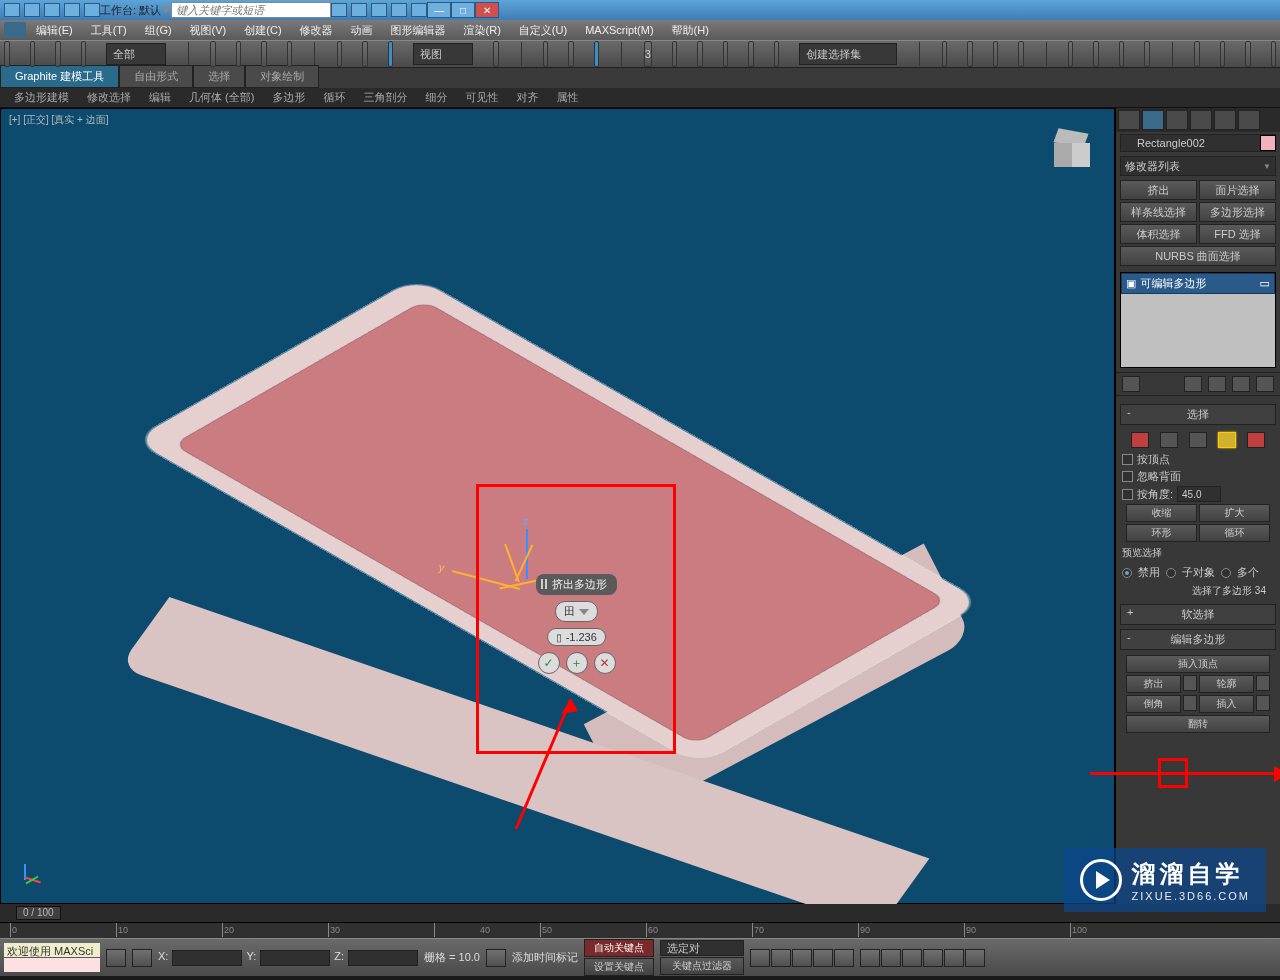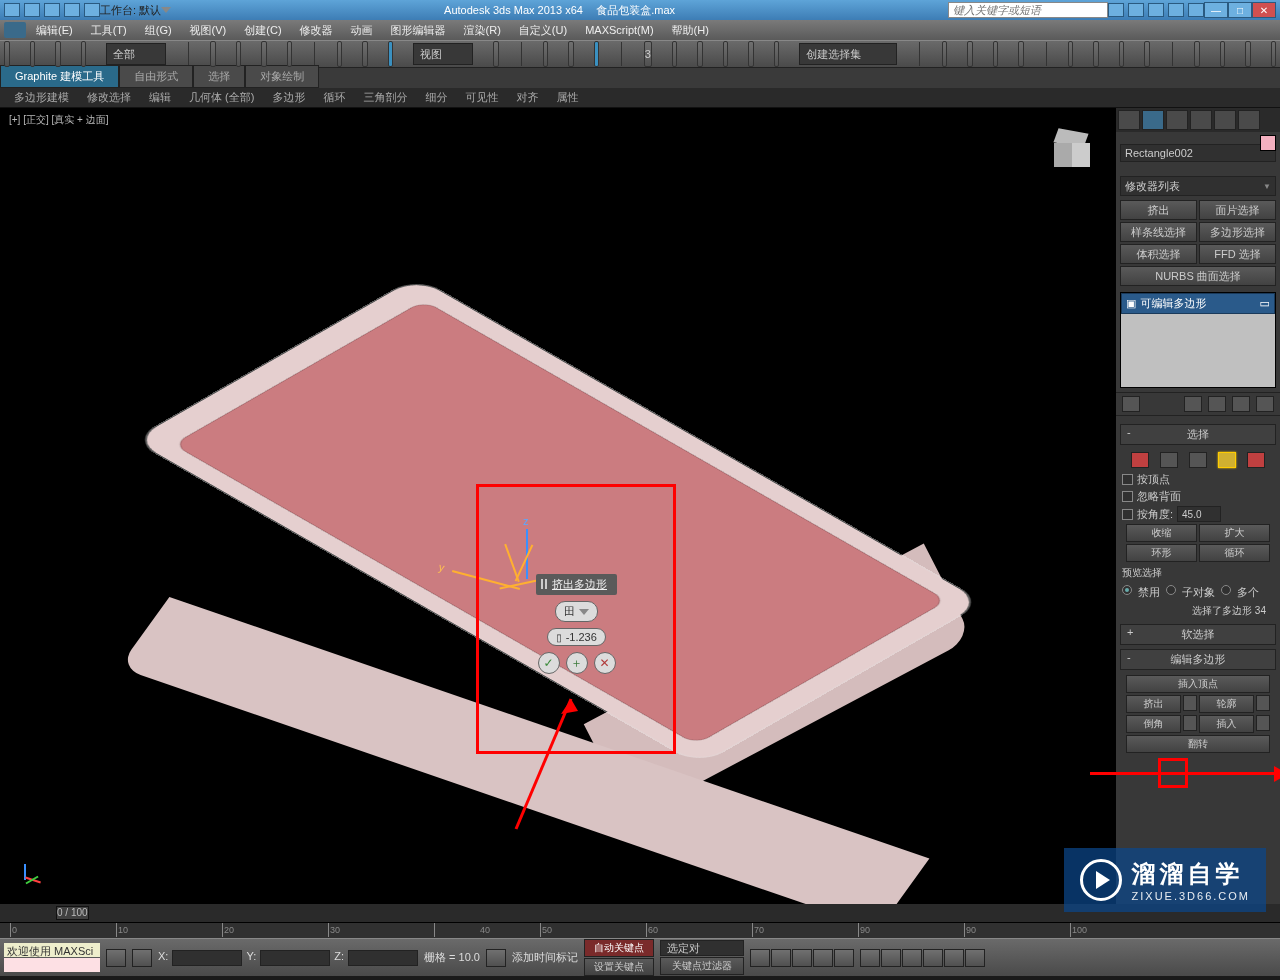--- a/index.html
+++ b/index.html
@@ -30,21 +30,21 @@
 
 
 .ribbon-tabs { height: 20px; background: #3a3a3a; display: flex; align-items: flex-end; }
 .ribbon-tab { padding: 3px 14px; background: #4a4a4a; color: #aaa; border: 1px solid #222; font-size: 11px; }
 .ribbon-tab.active { background: #2a6a8a; color: #fff; }
 .ribbon-subtabs { height: 20px; background: #2a2a2a; display: flex; align-items: center; gap: 2px; padding: 0 6px; border-bottom: 1px solid #111; }
 .ribbon-subtab { color: #aaa; padding: 2px 8px; font-size: 11px; }
 
 
 .main { display: flex; height: 796px; }
-.viewport-wrap { flex: 1; background: #000000; position: relative; border: 1px solid #000; }
+.viewport-wrap { flex: 1; background: #0c4a6e; position: relative; border: 1px solid #000; }
 .viewport-label { position: absolute; top: 4px; left: 8px; color: #bbb; font-size: 10px; z-index: 5; }
 .viewcube { position: absolute; top: 14px; right: 14px; width: 56px; height: 56px; z-index: 5; }
 .viewcube .cube-top { position: absolute; left: 12px; top: 8px; width: 30px; height: 14px; background: #bbb; transform: skew(-20deg, 10deg); }
 .viewcube .cube-l { position: absolute; left: 10px; top: 20px; width: 18px; height: 24px; background: #aaa; }
 .viewcube .cube-r { position: absolute; left: 28px; top: 20px; width: 18px; height: 24px; background: #ccc; }
 
 
 .scene { position: absolute; inset: 0; display: flex; align-items: center; justify-content: center; }
 .box3d { position: relative; width: 920px; height: 560px; margin-top: 70px; }
 .face-top-outer { position: absolute; left: 60px; top: 60px; width: 800px; height: 400px; background: #e5cfcf; transform: rotateX(55deg) rotateZ(45deg); border-radius: 32px; box-shadow: 0 0 0 2px rgba(255,255,255,0.35); }
@@ -56,21 +56,21 @@
 .gizmo { position: absolute; left: 450px; top: 420px; z-index: 10; }
 .axis-z { position: absolute; left: 75px; top: 0; width: 2px; height: 50px; background: #3a90ff; }
 .axis-z::after { content: 'z'; position: absolute; top: -14px; left: -3px; color: #5aa8ff; font-size: 11px; }
 .axis-y { position: absolute; left: 0; top: 50px; width: 70px; height: 2px; background: #ffb030; transform: rotate(15deg); }
 .axis-y::after { content: 'y'; position: absolute; left: -14px; top: -6px; color: #ffc050; font-size: 11px; }
 .tripod-a { position: absolute; left: 60px; top: 14px; width: 2px; height: 40px; background: #ffb030; transform: rotate(-20deg); }
 .tripod-b { position: absolute; left: 72px; top: 14px; width: 2px; height: 40px; background: #ffb030; transform: rotate(25deg); }
 .tripod-base { position: absolute; left: 48px; top: 52px; width: 62px; height: 2px; background: #ffb030; transform: rotate(-12deg); }
 
 .caddy { position: absolute; left: 535px; top: 465px; z-index: 12; }
-.caddy-title { background: #5a5a5a; color: #eee; padding: 3px 10px 3px 16px; border-radius: 2px; font-size: 11px; position: relative; display: inline-block; text-decoration: underline; }
+.caddy-title { background: #5a5a5a; color: #eee; padding: 3px 10px 3px 16px; border-radius: 8px; font-size: 11px; position: relative; display: inline-block; }
 .caddy-title::before { content: ''; position: absolute; left: 5px; top: 5px; width: 2px; height: 10px; border-left: 2px solid #ccc; border-right: 2px solid #ccc; }
 .caddy-row { display: flex; gap: 6px; margin-top: 6px; justify-content: center; }
 .caddy-pill { background: #dcdcdc; border: 1px solid #666; border-radius: 10px; padding: 2px 8px; color: #333; display: flex; align-items: center; gap: 4px; font-size: 10px; }
 .caddy-btn { width: 22px; height: 22px; border-radius: 50%; background: #dcdcdc; border: 1px solid #666; display: flex; align-items: center; justify-content: center; color: #333; font-size: 12px; }
 .caddy-btn.ok { color: #3a8a3a; }
 .caddy-btn.plus { color: #3a7a3a; }
 .caddy-btn.cancel { color: #b03a3a; }
 
 .red-rect { position: absolute; left: 475px; top: 375px; width: 200px; height: 270px; border: 3px solid #ff0000; z-index: 15; pointer-events: none; }
 .red-arrow { position: absolute; left: 505px; top: 580px; z-index: 16; pointer-events: none; }
@@ -83,21 +83,21 @@
 .axis-indicator .ax { position: absolute; left: 14px; top: 26px; width: 16px; height: 2px; }
 .axis-indicator .az { background: #3a90ff; transform: rotate(-90deg); transform-origin: left; }
 .axis-indicator .ax1 { background: #ff4040; transform: rotate(18deg); }
 .axis-indicator .ay { background: #40d040; transform: rotate(-30deg); width: 14px; }
 
 
 .panel { width: 165px; background: #383838; border-left: 1px solid #000; display: flex; flex-direction: column; }
 .panel-tabs { height: 24px; background: #2a2a2a; display: flex; gap: 2px; padding: 2px; }
 .panel-tab { width: 22px; height: 20px; background: #4a4a4a; border: 1px solid #222; }
 .panel-tab.active { background: #3a6a8a; }
-.panel-input { background: #303030; border: 1px solid #222; color: #ccc; padding: 2px 4px; margin: 12px 4px; height: 18px; display: flex; align-items: center; }
+.panel-input { background: #303030; border: 1px solid #222; color: #ccc; padding: 2px 16px; margin: 2px 4px; height: 18px; display: flex; align-items: center; }
 .panel-colorchip { width: 16px; height: 16px; background: #f4b0c0; border: 1px solid #000; position: absolute; right: 4px; }
 .panel-section { position: relative; }
 .panel-dd { margin: 2px 4px; height: 20px; background: #303030; border: 1px solid #222; color: #ccc; display: flex; align-items: center; padding: 0 4px; position: relative; }
 .panel-dd::after { content: '▼'; position: absolute; right: 4px; font-size: 8px; color: #888; }
 .panel-btns { display: flex; flex-wrap: wrap; gap: 2px; padding: 2px 4px; }
 .panel-btn { flex: 1 1 45%; height: 20px; background: linear-gradient(#5a5a5a, #424242); border: 1px solid #222; color: #ccc; text-align: center; line-height: 18px; font-size: 11px; min-width: 60px; }
 .panel-btn.full { flex-basis: 100%; }
 .panel-list { margin: 4px 4px; height: 96px; background: #c0c0c0; border: 1px solid #000; overflow: hidden; }
 .panel-list-item { background: #2a5a8a; color: #fff; padding: 2px 4px; font-size: 11px; border: 1px solid #1a3a5a; display: flex; align-items: center; gap: 4px; }
 .panel-icons-row { display: flex; gap: 6px; padding: 3px 6px; border-top: 1px solid #222; border-bottom: 1px solid #222; }
@@ -106,31 +106,31 @@
 .rollout-head .toggle { position: absolute; left: 6px; top: 1px; }
 .rollout-body { padding: 2px 6px; font-size: 11px; }
 .sel-icons { display: flex; gap: 4px; padding: 3px 6px; justify-content: space-around; }
 .sel-icon { width: 18px; height: 16px; border: 1px solid #222; }
 .sel-icon.red { background: #c04040; }
 .sel-icon.yellow { background: #d0b030; border-color: #ffcc00; box-shadow: 0 0 2px #ffcc00; }
 .sel-icon.grey { background: #555; }
 .checkbox-row { display: flex; align-items: center; gap: 4px; padding: 1px 0; color: #ccc; }
 .checkbox-box { width: 11px; height: 11px; border: 1px solid #888; background: #303030; }
 .spinner { background: #303030; border: 1px solid #222; color: #ccc; padding: 0 4px; height: 16px; width: 44px; display: inline-flex; align-items: center; font-size: 10px; }
-.radio-row { display: flex; gap: 6px; color: #ccc; font-size: 10px; padding: 2px 0; }
+.radio-row { display: flex; align-items: center; gap: 6px; color: #ccc; font-size: 10px; padding: 2px 0; }
 .radio { width: 10px; height: 10px; border-radius: 50%; border: 1px solid #888; background: #303030; position: relative; }
 .radio.chk::after { content: ''; position: absolute; inset: 2px; background: #6aa; border-radius: 50%; }
 .panel-btn-row { display: flex; gap: 2px; padding: 1px 4px; }
 .panel-btn-sm { flex: 1; height: 18px; background: linear-gradient(#5a5a5a, #424242); border: 1px solid #222; color: #ccc; text-align: center; line-height: 16px; font-size: 10px; }
 .settings-square { width: 14px; height: 16px; background: #555; border: 1px solid #222; }
 .info-line { color: #ccc; font-size: 10px; text-align: right; padding: 2px 8px; }
 
 
 .timeline { height: 18px; background: #2a2a2a; display: flex; align-items: center; position: relative; }
-.time-slider { height: 14px; background: #404040; border: 1px solid #111; padding: 0 0; color: #bbb; font-size: 10px; margin-left: 56px; }
+.time-slider { height: 14px; background: #404040; border: 1px solid #111; padding: 0 6px; color: #bbb; font-size: 10px; margin-left: 16px; }
 .time-ruler { height: 16px; background: #303030; border-top: 1px solid #000; position: relative; }
 .time-ruler .tick { position: absolute; top: 0; width: 1px; height: 10px; background: #666; }
 .time-ruler .tick.big { height: 14px; background: #888; }
 .time-ruler .ticklabel { position: absolute; top: 2px; color: #888; font-size: 9px; }
 
 
 .statusbar { height: 38px; background: linear-gradient(#6a6a6a, #4a4a4a); display: flex; align-items: center; gap: 6px; padding: 0 4px; font-size: 11px; color: #ddd; border-top: 1px solid #888; }
 .status-chip { background: #303030; border: 1px solid #222; padding: 2px 6px; color: #ccc; min-width: 70px; height: 16px; display: flex; align-items: center; }
 .status-left { width: 96px; }
 .status-prompt { flex: 1; }
@@ -152,25 +152,20 @@
 <div class="titlebar">
   <div class="left-icons">
     <div class="icon-btn"></div>
     <div class="icon-btn"></div>
     <div class="icon-btn"></div>
     <div class="icon-btn"></div>
     <div class="icon-btn"></div>
   </div>
   <span class="workspace">工作台: 默认</span>
   <span class="tiny-tri"></span>
-  <div class="title">
-    <span>Autodesk 3ds Max  2013 x64</span>
-    &nbsp;&nbsp;
-    <span>食品包装盒.max</span>
-  </div>
   <input class="search" placeholder="键入关键字或短语" style="">
   <div class="right-icons">
     <div class="icon-btn"></div>
     <div class="icon-btn"></div>
     <div class="icon-btn"></div>
     <div class="icon-btn"></div>
     <div class="icon-btn"></div>
   </div>
   <div class="win-btn">—</div>
   <div class="win-btn">□</div>

